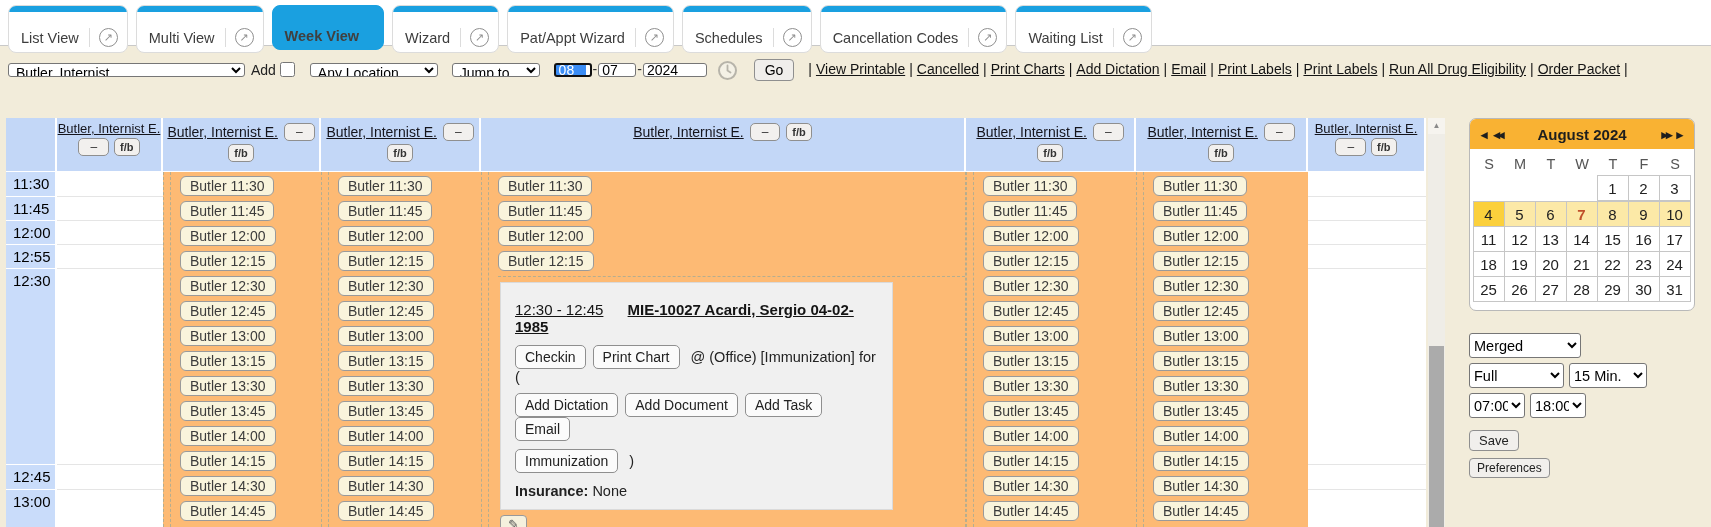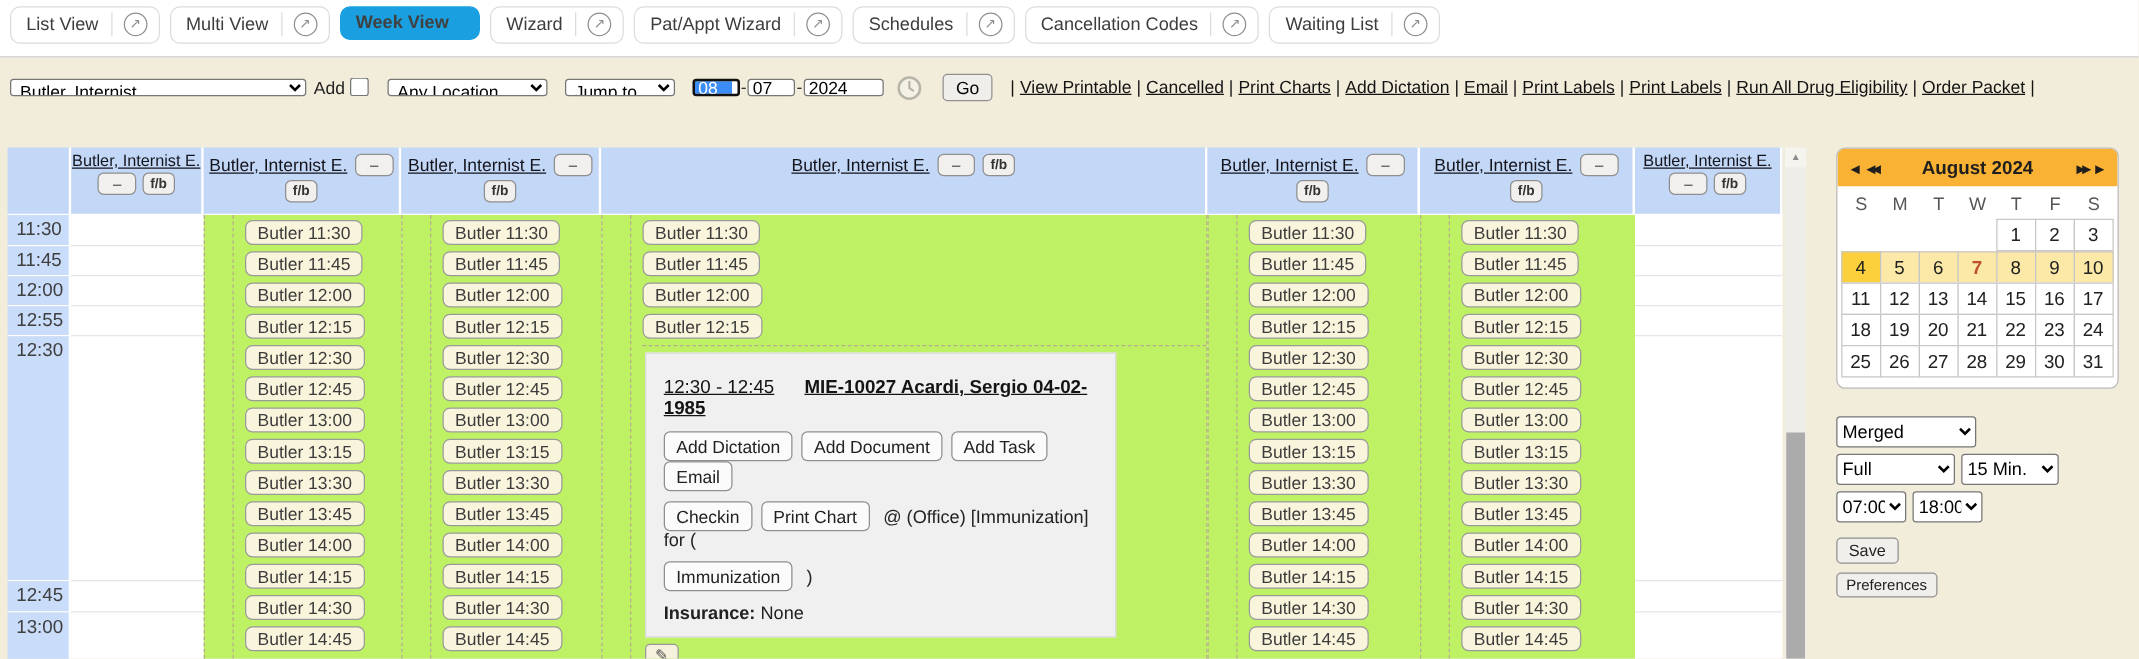--- a/index.html
+++ b/index.html
@@ -2,22 +2,22 @@
 <html><head>
 <meta charset="utf-8">
 <style>
   * { box-sizing: border-box; }
   html,body { margin:0; padding:0; width:1711px; height:527px; overflow:hidden;
     background:#f2ecda; font-family:"Liberation Sans", sans-serif; font-size:14px; color:#222; }
 
   
   .tabbar { background:#fff; border-bottom:1px solid #c9c9c9; height:46px;
     display:flex; align-items:flex-start; gap:8px; padding:5px 0 0 8px; }
-  .tab { display:inline-flex; flex-direction:row; border:1px solid #dcdcdc; border-radius:8px;
-    overflow:hidden; background:#fff; cursor:pointer; }
+  .tab { display:inline-flex; flex-direction:column; border:1px solid #dcdcdc; border-radius:8px;
+    overflow:hidden; background:#fff; cursor:pointer;gap:12px; }
   .tab-top { height:6px; background:#1aa0e0; }
   .tab-body { display:flex; align-items:center; padding:4px 0 5px 12px; font-size:14.5px; color:#3d3d3d; }
   .tab-label { padding-right:10px; }
   .tab-iconwrap { border-left:1px solid #dcdcdc; padding:0 9px; display:flex; align-items:center; }
   .tab-circle { width:19px; height:19px; border:1.5px solid #8f8f8f; border-radius:50%;
     display:flex; align-items:center; justify-content:center; color:#8f8f8f; font-size:11px; line-height:1; }
   .tab.active { background:#1aa0e0; border-color:#1aa0e0; }
   .tab.active .tab-top { background:#1aa0e0; }
   .tab.active .tab-body { color:#404040; font-weight:bold; padding-right:14px; }
 
@@ -40,33 +40,33 @@
     font-size:14px; padding:2px 10px; vertical-align:middle; cursor:pointer; }
   .tb-links { margin-left:6px; }
   .tb-links a { color:#141414; text-decoration:underline; cursor:pointer; }
   .tb-links .sep { color:#141414; padding:0 4px; }
 
   
   .main { display:flex; margin:0 0 0 6px; height:409px; align-items:flex-start; }
   .gutter { width:51px; height:100%; }
   .gutter-head { height:54px; background:#c3d7f7; border-right:2px solid #fff; border-bottom:1px solid #fff; }
   .gutter-row { background:#c9dcfa; border-right:2px solid #fff; border-bottom:1px solid #fff;
-    font-size:15px; color:#404040; padding:3px 0 0 7px; }
+    font-size:15px; color:#000000; padding:3px 0 0 7px; }
   .col { height:100%; display:flex; flex-direction:column; }
   .col-header { height:54px; background:#c3d7f7; border-right:2px solid #fff; border-bottom:1px solid #fff;
     display:flex; flex-wrap:wrap; align-content:flex-start; justify-content:center; align-items:center;
     gap:3px 6px; padding-top:5px; font-size:14px; text-align:center; }
   .col.narrow .col-header { font-size:13px; gap:2px 5px; padding-top:3px; }
   .hdr-link { color:#14141c; text-decoration:underline; cursor:pointer; }
   .hbtn { background:#f2f0ee; border:1px solid #8f8f8f; border-radius:5px; cursor:pointer;
     font-size:12px; line-height:14px; padding:1px 11px; color:#333; }
   .hbtn.fb { font-size:11px; font-weight:bold; padding:1px 5px; }
   .col-body { flex:1; overflow:hidden; }
   .col.white .col-body { background:#fff; }
-  .col.cream .col-body { background:#bef264; border-left:1px dashed #b6ad8f;padding-left:16px; }
+  .col.cream .col-body { background:#fdba74; border-left:1px dashed #b6ad8f; }
   .col.expanded .col-body { border-right:1px dashed #b6ad8f; }
   .wrow { border-bottom:1px solid #e5e5e5; }
   .slot-stack { margin-left:6px; border-left:1px dashed #b6ad8f; padding:4px 0 0 9px; height:100%; }
   .slot-btn { display:block; background:#f9f4dc; border:1px solid #9a9a9a; border-radius:6px;
     color:#3c3c3c; font-size:14px; line-height:16px; padding:1px 9px; margin:0 0 5px 0;
     cursor:pointer; font-family:inherit; }
 
   
   .exp-card-wrap { border-top:1px dashed #b6ad8f; margin-top:3px; padding-top:5px; }
   .appt-card { background:#f0f0f0; border:1px solid #dadada; border-radius:0;
@@ -292,25 +292,25 @@
             <button class="slot-btn">Butler 11:30</button>
             <button class="slot-btn">Butler 11:45</button>
             <button class="slot-btn">Butler 12:00</button>
             <button class="slot-btn">Butler 12:15</button>
   <div class="exp-card-wrap">
     <div class="appt-card">
       <div class="appt-head">
         <a class="appt-time">12:30 - 12:45</a>
         <a class="appt-patient">MIE-10027 Acardi, Sergio 04-02-1985</a>
       </div>
-      <div class="appt-row" id="appt-row1"><button class="appt-btn">Add Dictation</button><button class="appt-btn">Add Document</button><button class="appt-btn">Add Task</button><button class="appt-btn">Email</button></div>
       <div class="appt-row">
         <span id="appt-row2"><button class="appt-btn">Checkin</button><button class="appt-btn">Print Chart</button></span>
         <span>@ (Office)  [Immunization] for (</span>
       </div>
+      <div class="appt-row" id="appt-row1"><button class="appt-btn">Add Dictation</button><button class="appt-btn">Add Document</button><button class="appt-btn">Add Task</button><button class="appt-btn">Email</button></div>
       <div class="appt-row">
         <button class="appt-btn">Immunization</button>
         <span>)</span>
       </div>
       <div class="appt-ins">
         <b>Insurance:</b>
         <span> </span><span>None</span>
       </div>
     </div>
     <button class="edit-btn">✎</button>

